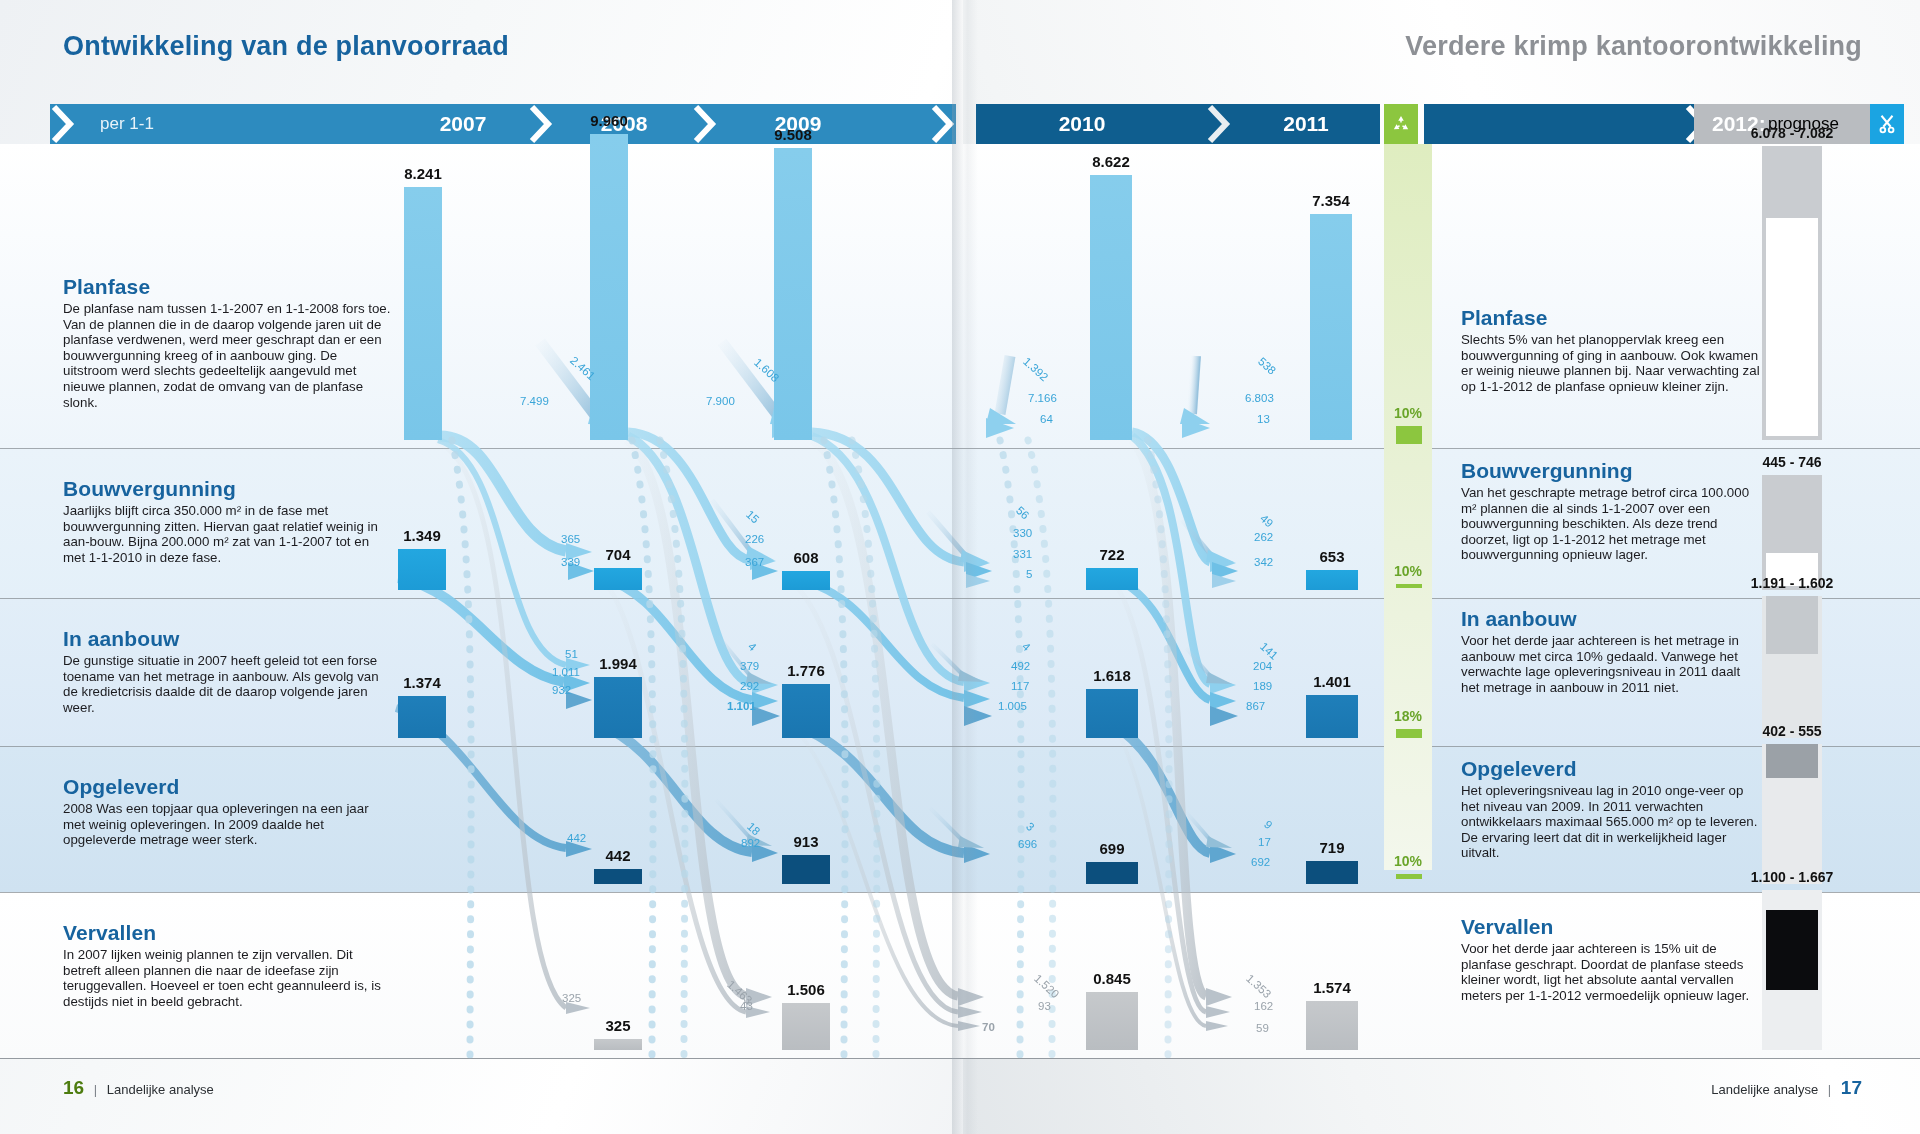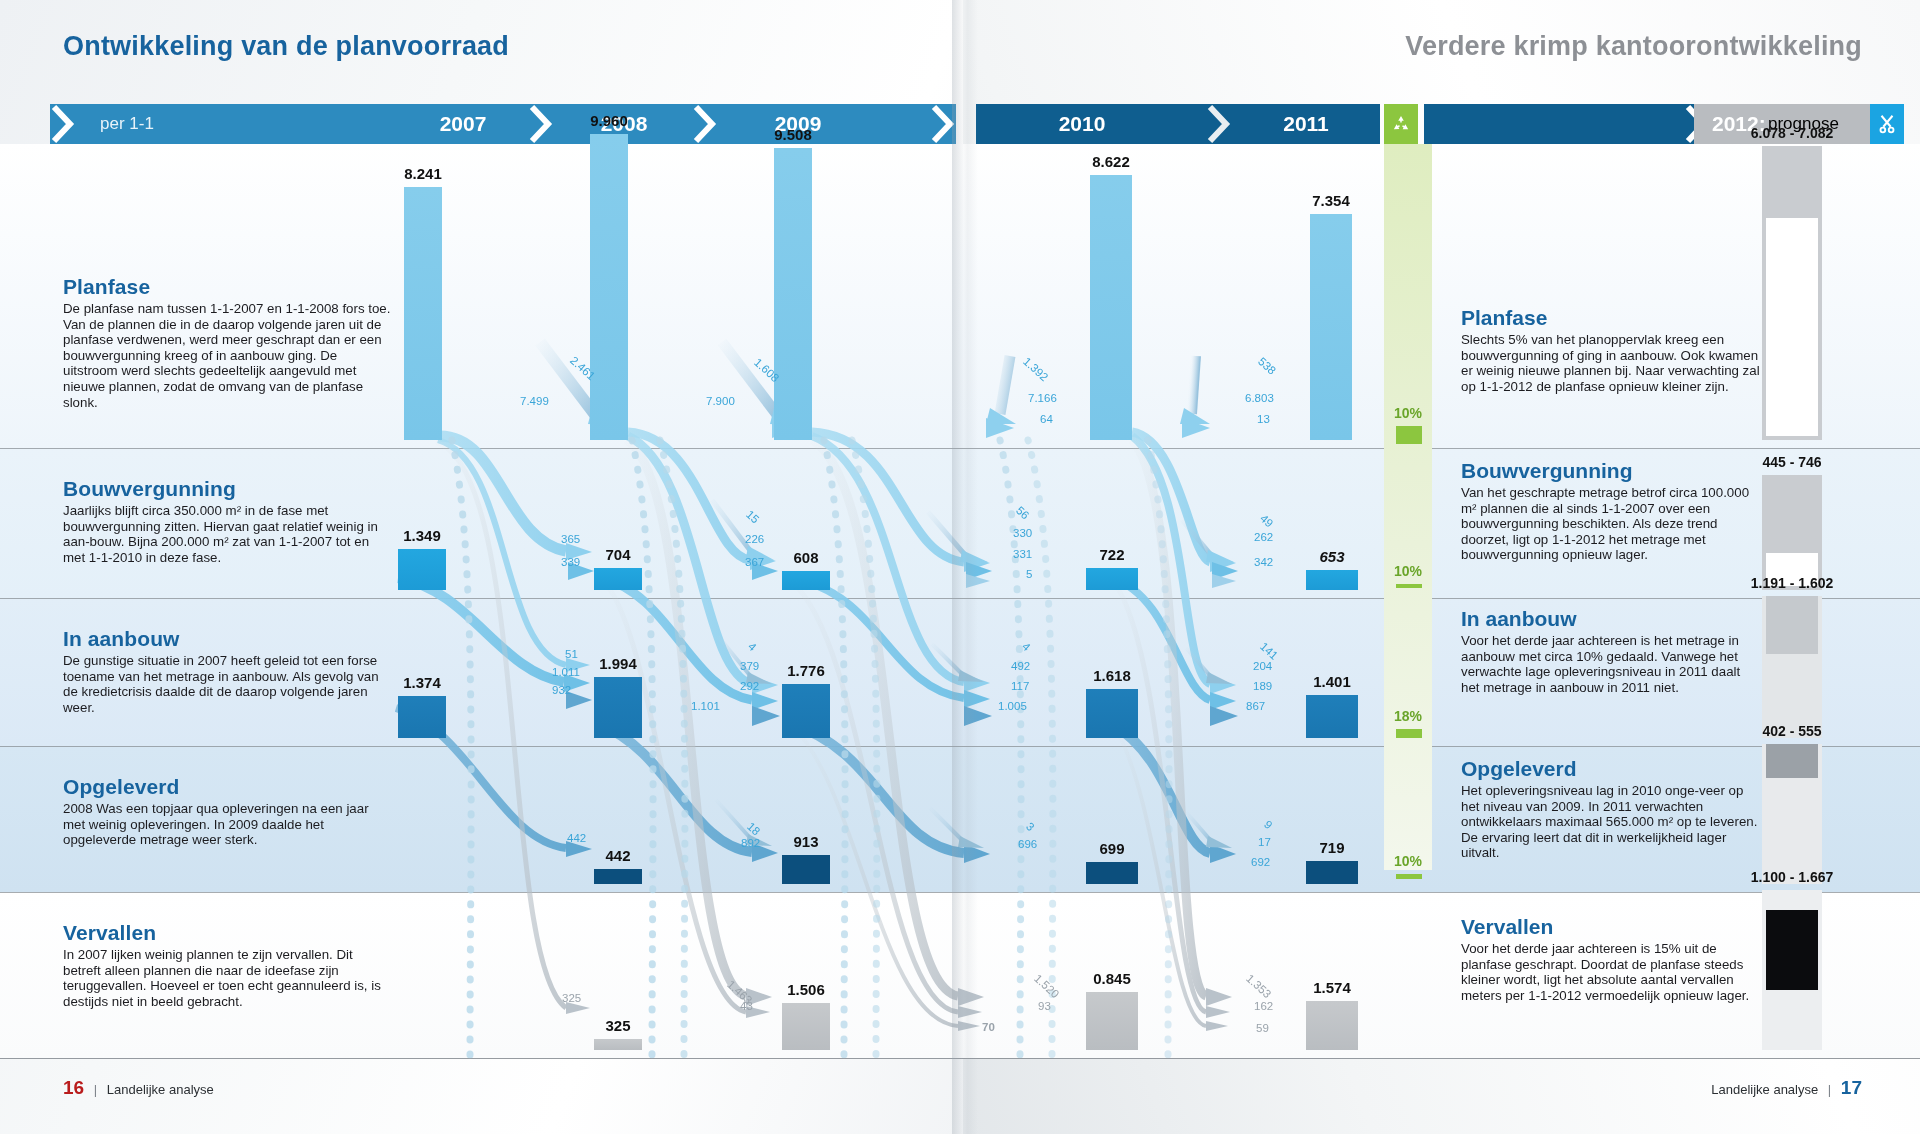--- a/index.html
+++ b/index.html
@@ -86,21 +86,21 @@
                  margin-bottom:5px; font-size:14px; font-weight:bold; color:#111; white-space:nowrap;}
   .pbar .shell{ position:absolute; left:0; top:0; width:100%; height:100%; background:#c9ccd0;}
   .pbar .inner{ position:absolute; left:4px; right:4px; }
 
   
   .flab{ position:absolute; font-size:11.5px; color:#3aa5d8; font-weight:normal; white-space:nowrap;}
   .flab.g{ color:#9aa3ab; }
 
   
   .footer-l{ position:absolute; left:63px; bottom:35px; font-size:13px; color:#2b2f33;}
-  .footer-l b{ font-size:19px; color:#b91c1c;}
+  .footer-l b{ font-size:19px; color:#4d7c0f;}
   .footer-r{ position:absolute; right:58px; bottom:35px; font-size:13px; color:#2b2f33; text-align:right;}
   .footer-r b{ font-size:19px; color:#17639e;}
   .foot-rule{ position:absolute; left:0; width:1920px; height:1px; background:#8a9096; opacity:.6; }
 
   svg.flows{ position:absolute; left:0; top:0; width:1920px; height:1134px; pointer-events:none;}
 </style>
 </head>
 <body>
 
 <div id="page">
@@ -463,21 +463,21 @@
   </div>
   <div class="bar" style="left:782px;top:590px;width:48px;height:0;">
     <div class="cap" style="bottom:19px;">608</div>
     <div class="body c-verg" style="height:19px;top:-19px;position:absolute;"></div>
   </div>
   <div class="bar" style="left:1086px;top:590px;width:52px;height:0;">
     <div class="cap" style="bottom:22px;">722</div>
     <div class="body c-verg" style="height:22px;top:-22px;position:absolute;"></div>
   </div>
   <div class="bar" style="left:1306px;top:590px;width:52px;height:0;">
-    <div class="cap" style="bottom:20px;font-style:italic;">653</div>
+    <div class="cap" style="bottom:20px;">653</div>
     <div class="body c-verg" style="height:20px;top:-20px;position:absolute;"></div>
   </div>
 
   <div class="bar" style="left:398px;top:738px;width:48px;height:0;">
     <div class="cap" style="bottom:42px;">1.374</div>
     <div class="body c-aanb" style="height:42px;top:-42px;position:absolute;"></div>
   </div>
   <div class="bar" style="left:594px;top:738px;width:48px;height:0;">
     <div class="cap" style="bottom:61px;">1.994</div>
     <div class="body c-aanb" style="height:61px;top:-61px;position:absolute;"></div>
@@ -540,21 +540,21 @@
   <span class="flab g" style="left:562px;top:992px;">325</span>
 
   <span class="flab" style="left:760px;top:356px;transform:rotate(42deg);transform-origin:0 0;">1.608</span>
   <span class="flab" style="left:706px;top:395px;">7.900</span>
   <span class="flab" style="left:752px;top:508px;transform:rotate(42deg);transform-origin:0 0;">15</span>
   <span class="flab" style="left:745px;top:533px;">226</span>
   <span class="flab" style="left:745px;top:556px;">367</span>
   <span class="flab" style="left:754px;top:640px;transform:rotate(42deg);transform-origin:0 0;">4</span>
   <span class="flab" style="left:740px;top:660px;">379</span>
   <span class="flab" style="left:740px;top:680px;">292</span>
-  <span class="flab" style="left:691px;top:700px;">1.101</span>
+  <span class="flab" style="left:727px;top:700px;font-weight:bold;">1.101</span>
   <span class="flab" style="left:753px;top:820px;transform:rotate(42deg);transform-origin:0 0;">18</span>
   <span class="flab" style="left:741px;top:837px;">892</span>
   <span class="flab g" style="left:733px;top:978px;transform:rotate(42deg);transform-origin:0 0;">1.463</span>
   <span class="flab g" style="left:740px;top:1000px;">43</span>
 
   <span class="flab" style="left:1029px;top:355px;transform:rotate(42deg);transform-origin:0 0;">1.392</span>
   <span class="flab" style="left:1028px;top:392px;">7.166</span>
   <span class="flab" style="left:1040px;top:413px;">64</span>
   <span class="flab" style="left:1022px;top:504px;transform:rotate(42deg);transform-origin:0 0;">56</span>
   <span class="flab" style="left:1013px;top:527px;">330</span>

